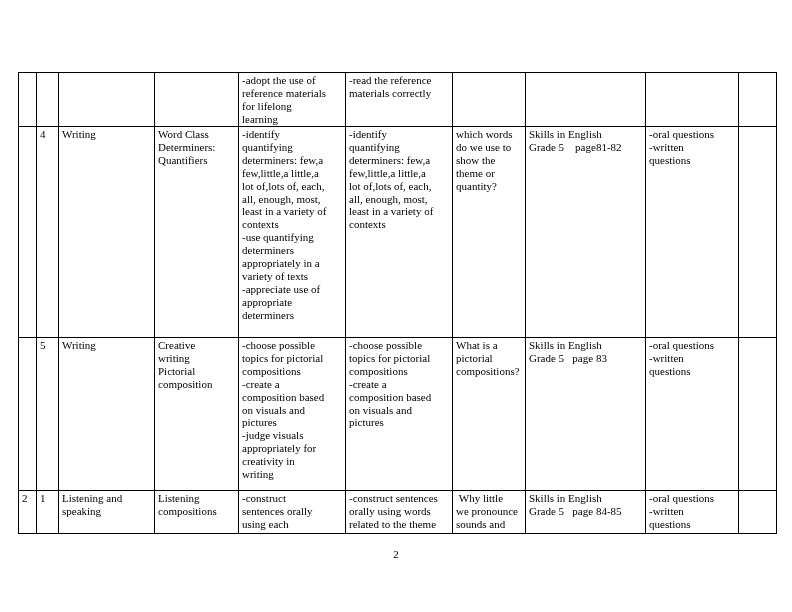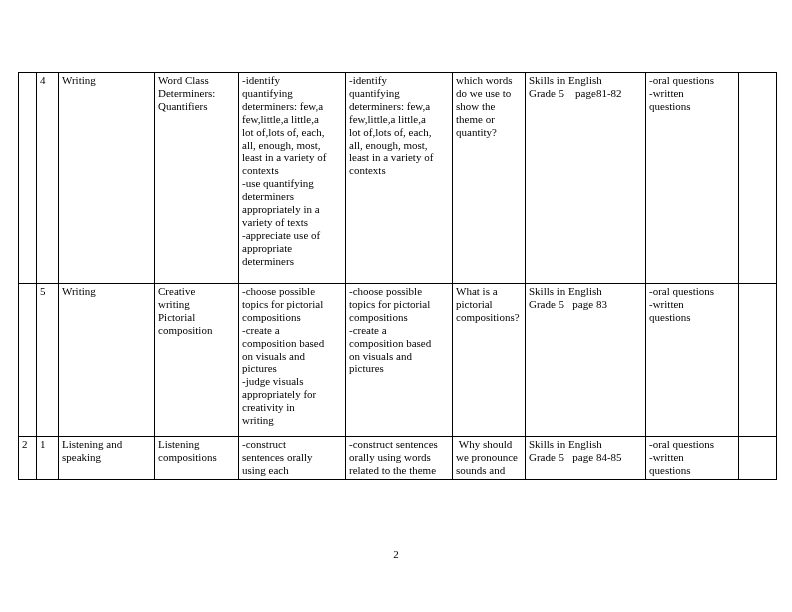--- a/index.html
+++ b/index.html
@@ -55,20 +55,36 @@
       <col style="width:96px">
       <col style="width:84px">
       <col style="width:107px">
       <col style="width:107px">
       <col style="width:73px">
       <col style="width:120px">
       <col style="width:93px">
       <col style="width:38px">
     </colgroup>
     <tbody>
+      <tr style="height:54px">
+        <td></td>
+        <td></td>
+        <td></td>
+        <td></td>
+        <td>-adopt the use of
+reference materials
+for lifelong
+learning</td>
+        <td>-read the reference
+materials correctly</td>
+        <td></td>
+        <td></td>
+        <td></td>
+        <td></td>
+      </tr>
       <tr style="height:211px">
         <td></td>
         <td>4</td>
         <td>Writing</td>
         <td>Word Class
 Determiners:
 Quantifiers</td>
         <td>-identify
 quantifying
 determiners: few,a
@@ -146,21 +162,21 @@
         <td>Listening and
 speaking</td>
         <td>Listening
 compositions</td>
         <td>-construct
 sentences orally
 using each</td>
         <td>-construct sentences
 orally using words
 related to the theme</td>
-        <td> Why should
+        <td> Why little
 we pronounce
 sounds and</td>
         <td>Skills in English
 Grade 5   page 84-85</td>
         <td>-oral questions
 -written
 questions</td>
         <td></td>
       </tr>
     </tbody>

